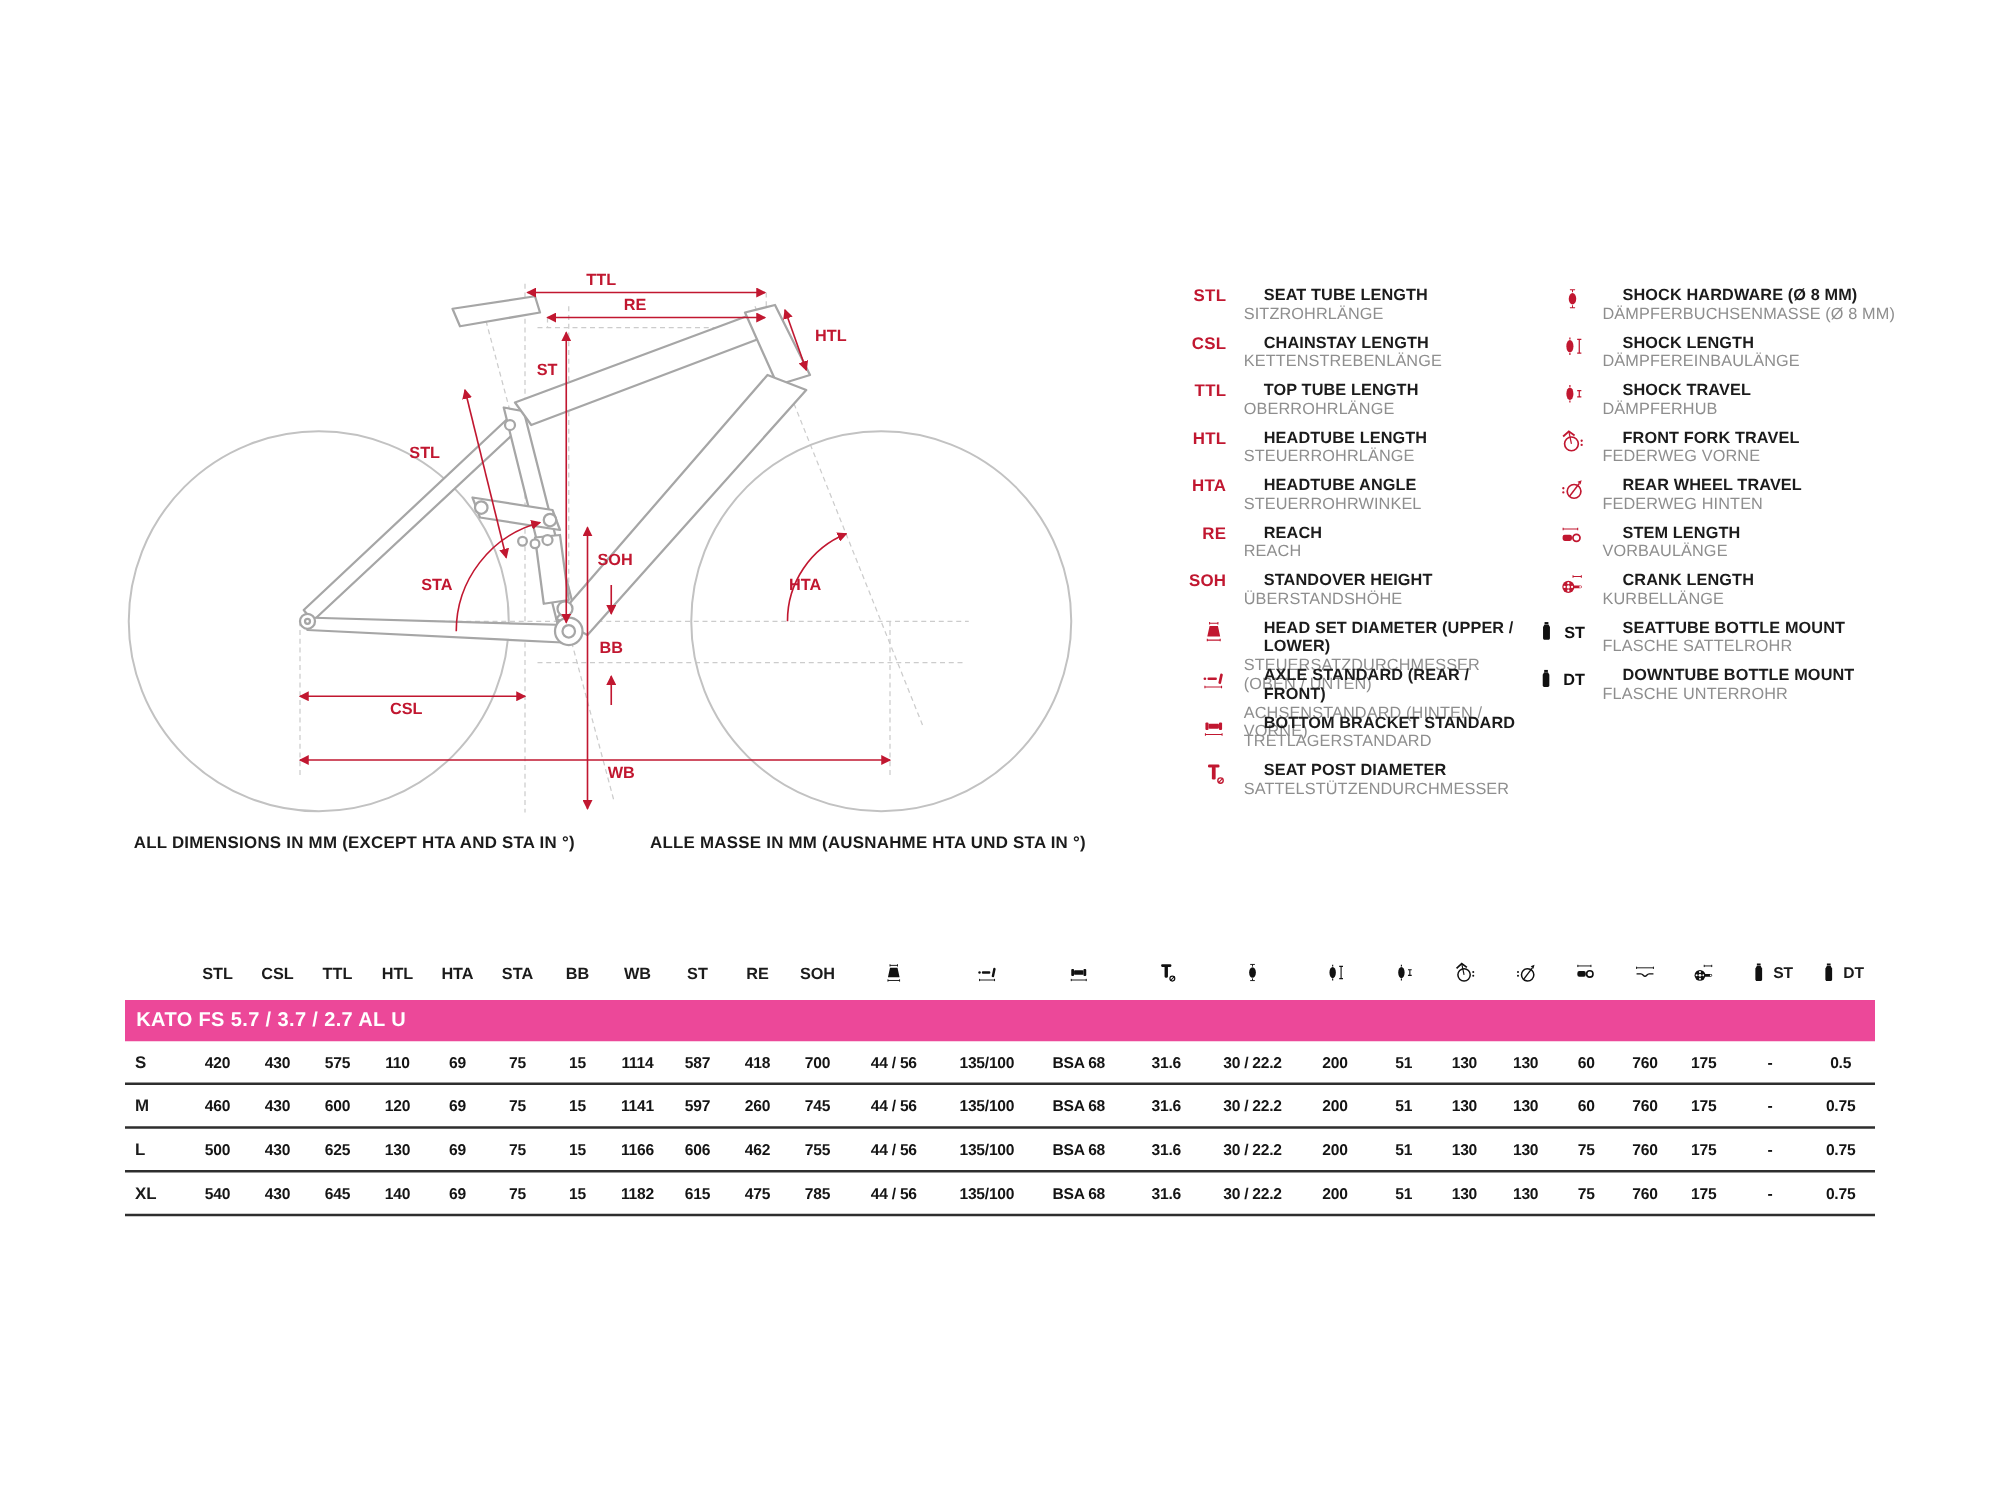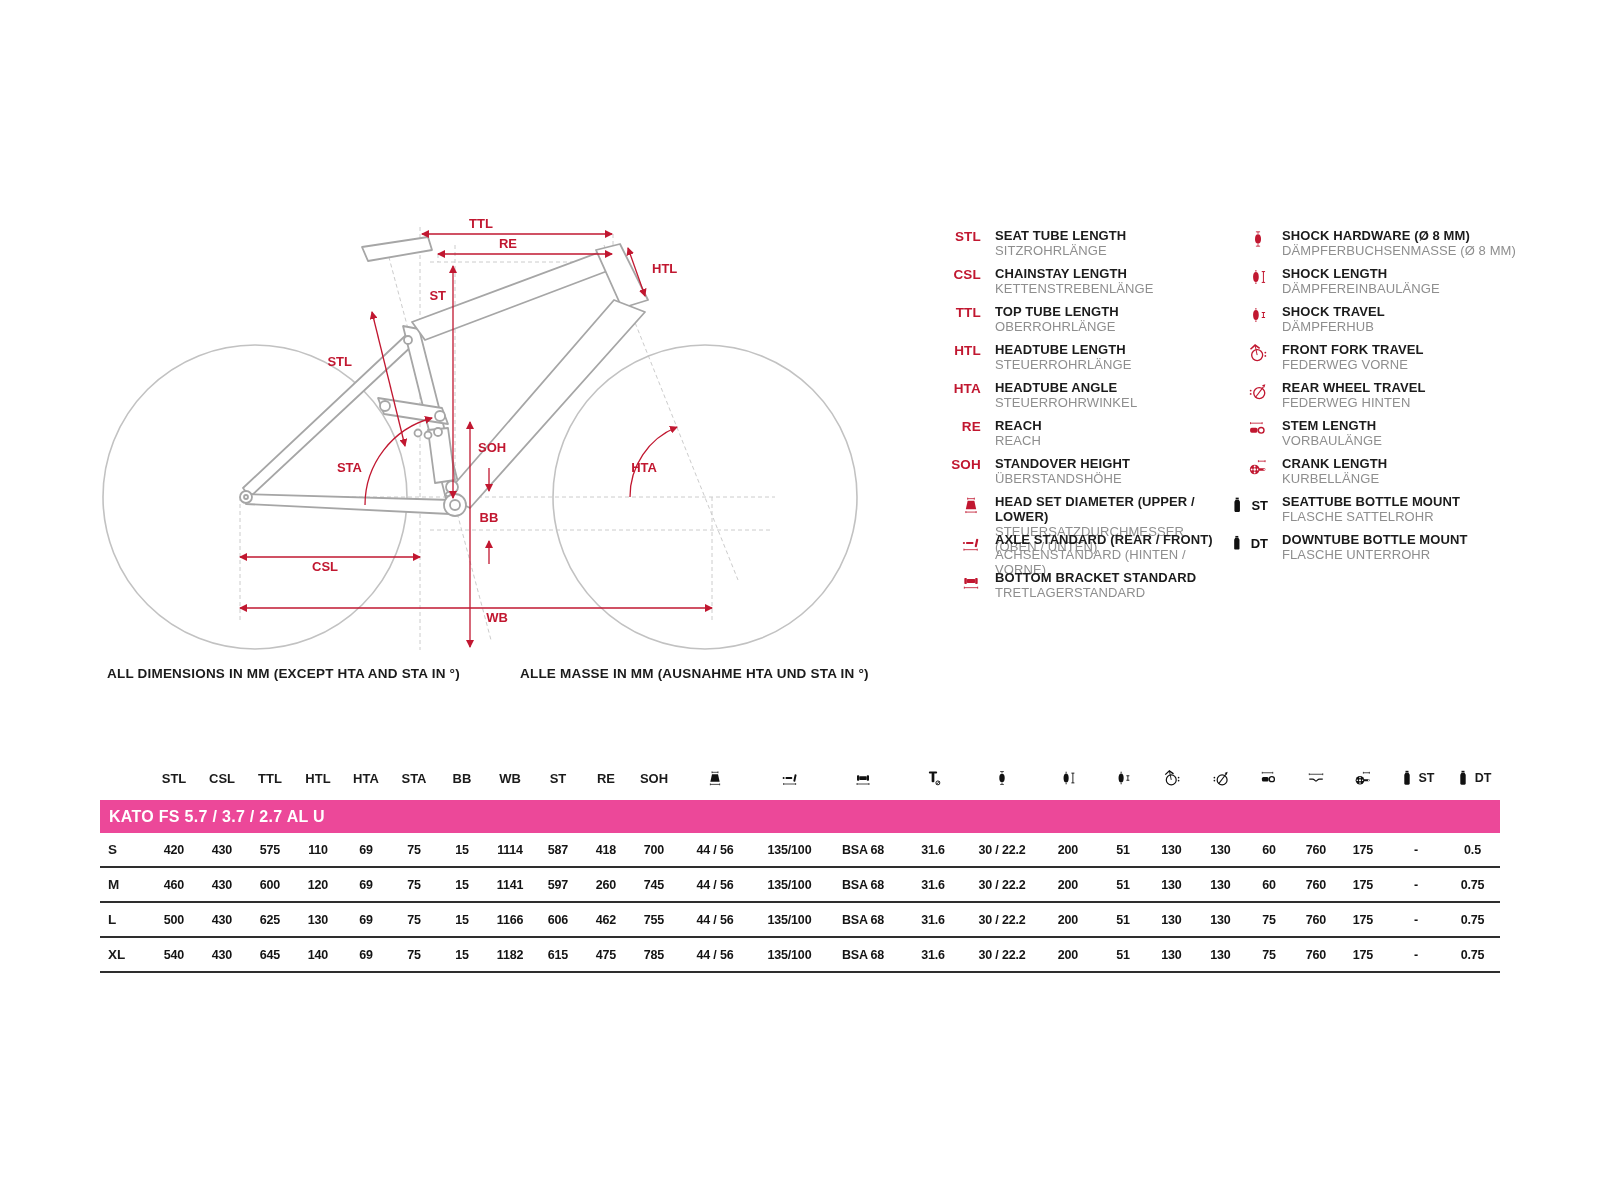--- a/index.html
+++ b/index.html
@@ -24,21 +24,21 @@
   
   .legend{position:absolute;top:228px;}
   #legend-left{left:935px;width:290px;}
   #legend-right{left:1228px;width:300px;}
   .legend-item{display:flex;align-items:flex-start;height:38px;}
   .l-key{width:46px;flex:0 0 46px;display:flex;justify-content:flex-end;align-items:center;gap:5px;padding-top:1px;}
   #legend-right .l-key{width:40px;flex:0 0 40px;}
   .abbr{color:var(--red);font-size:13.5px;font-weight:bold;letter-spacing:.2px;}
   .key-label{font-size:13px;font-weight:bold;color:#111;}
   .l-texts{margin-left:14px;display:flex;flex-direction:column;}
-  .l-en{font-size:13px;font-weight:bold;line-height:15px;letter-spacing:.1px;}
+  .l-en{font-size:13px;font-weight:bold;line-height:15px;letter-spacing:.1px;margin-left:16px;}
   .l-de{font-size:13px;color:var(--gray-txt);line-height:15px;letter-spacing:.1px;}
   .icon{width:20px;height:20px;color:var(--red);}
   .icon.dark{color:#111;}
 
   
   .geo-table{position:absolute;left:100px;top:756px;width:1400px;
     --cols:50px 48px 48px 48px 48px 48px 48px 48px 48px 48px 48px 48px 74px 75px 72px 68px 70px 62px 48px 49px 49px 48px 46px 48px 58px 55px;}
   .geo-head{display:grid;grid-template-columns:var(--cols);align-items:center;height:44px;}
   .geo-head .th{display:flex;justify-content:center;align-items:center;gap:3px;
                 font-size:13px;font-weight:bold;text-align:center;}
@@ -303,20 +303,31 @@
       <span class="l-key">
           <svg viewBox="0 0 24 24" class="icon">
             <use href="#sym-bb"></use>
           </svg>
         </span>
       <span class="l-texts">
         <span class="l-en">BOTTOM BRACKET STANDARD</span>
         <span class="l-de">TRETLAGERSTANDARD</span>
       </span>
     </div>
+      <div class="legend-item">
+      <span class="l-key">
+          <svg viewBox="0 0 24 24" class="icon">
+            <use href="#sym-seatpost"></use>
+          </svg>
+        </span>
+      <span class="l-texts">
+        <span class="l-en">SEAT POST DIAMETER</span>
+        <span class="l-de">SATTELSTÜTZENDURCHMESSER</span>
+      </span>
+    </div>
     </div>
   <div class="legend" id="legend-right">
       <div class="legend-item">
       <span class="l-key">
           <svg viewBox="0 0 24 24" class="icon">
             <use href="#sym-shock-hw"></use>
           </svg>
         </span>
       <span class="l-texts">
         <span class="l-en">SHOCK HARDWARE (Ø 8 MM)</span>

